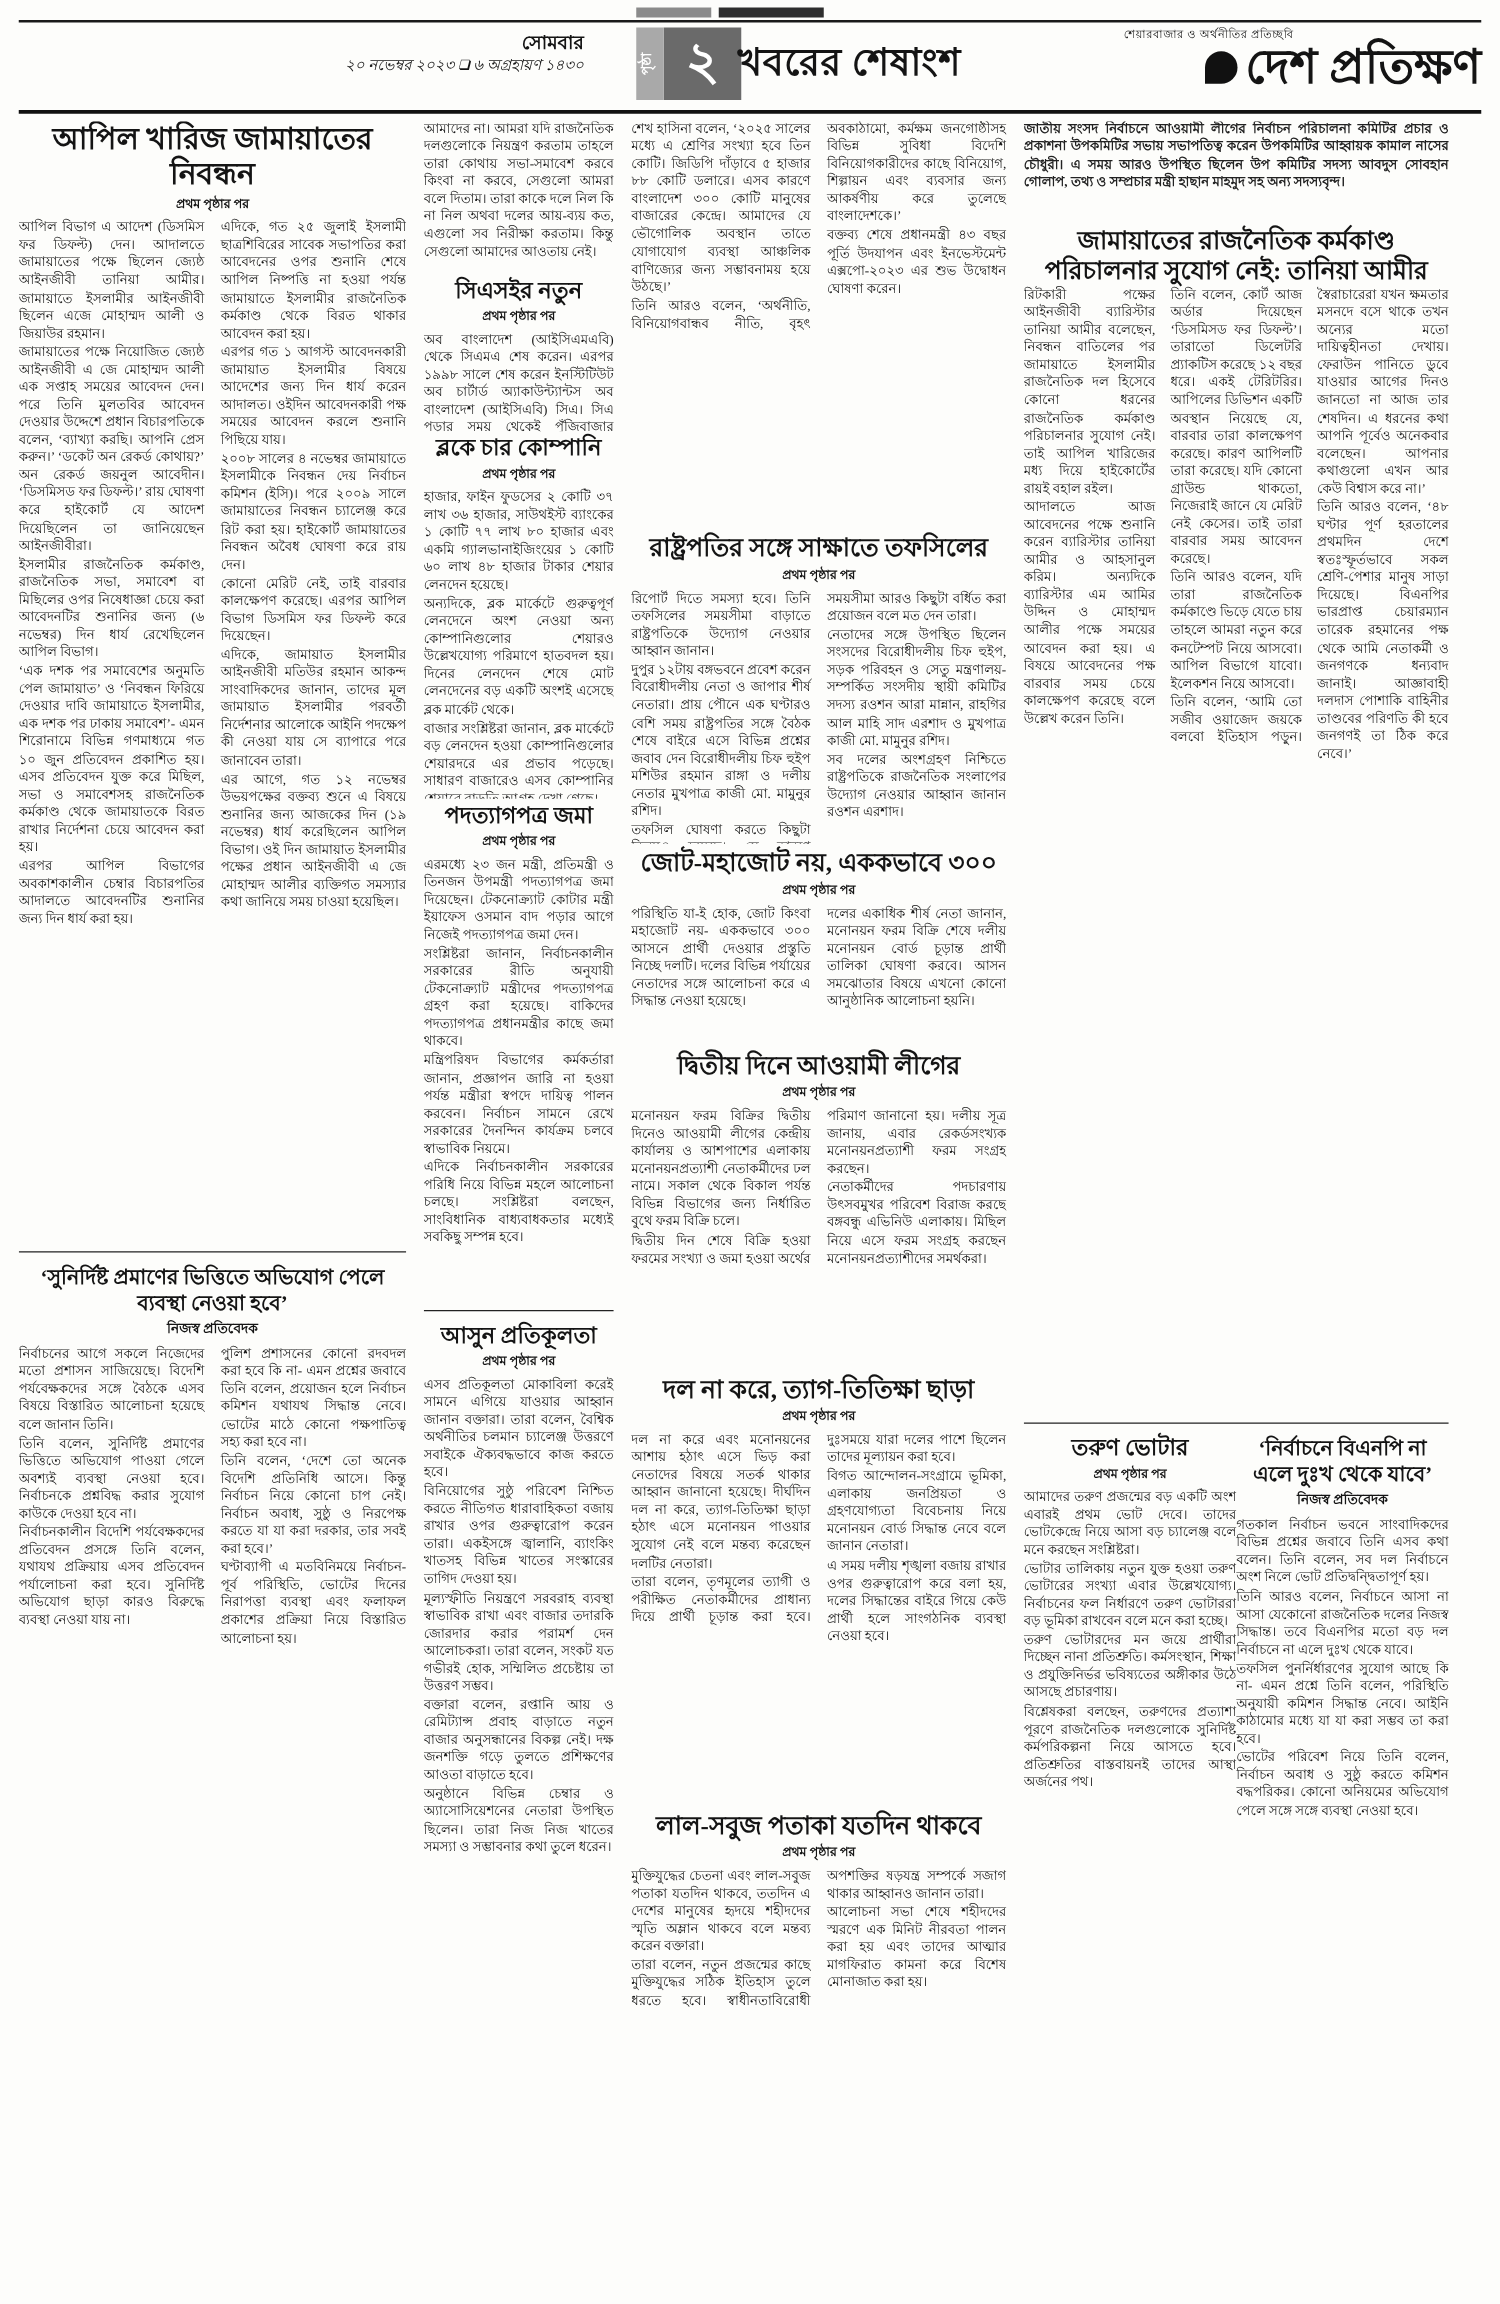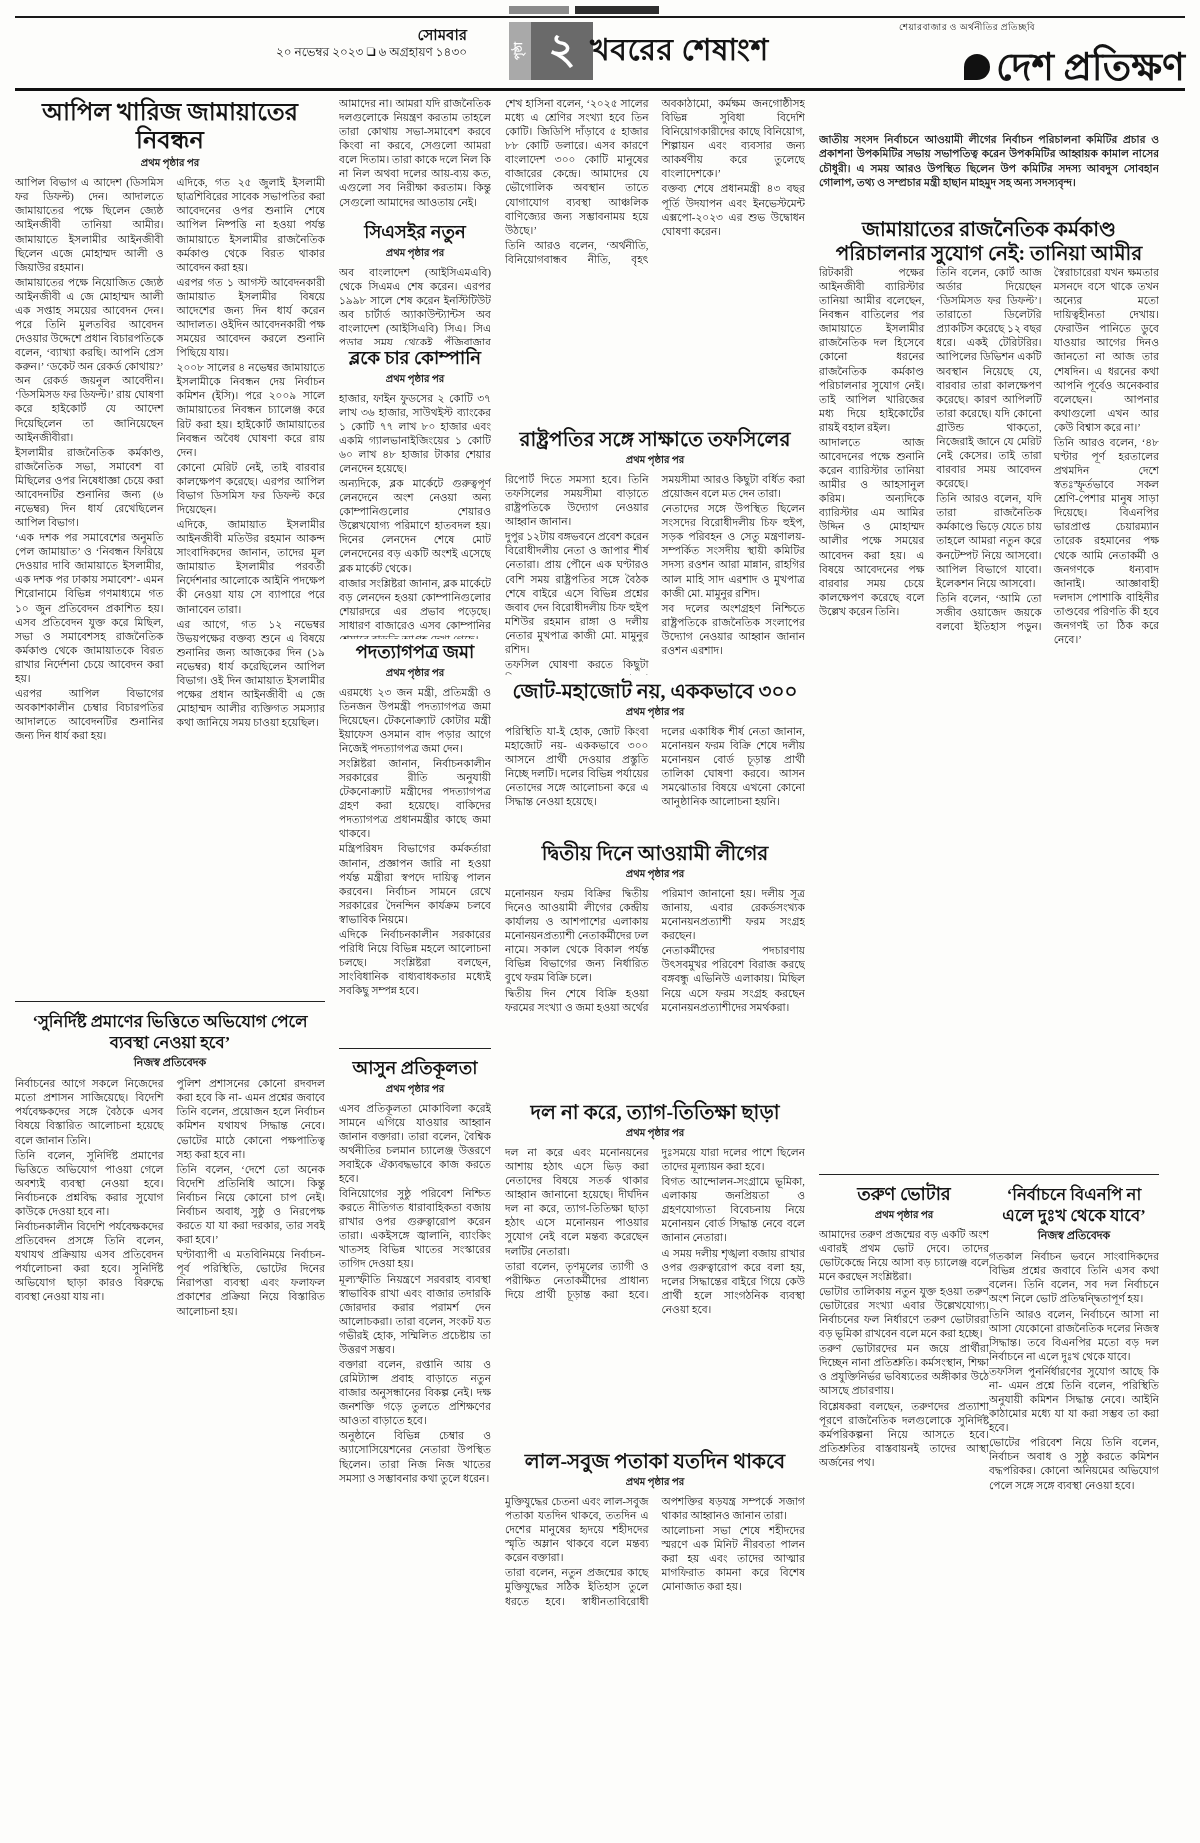--- a/index.html
+++ b/index.html
@@ -4,28 +4,28 @@
 <style>
   html,body{margin:0;padding:0;}
   body{background:#e8e8e4;font-family:"Liberation Serif","DejaVu Serif",serif;}
   .page{position:relative;width:1200px;height:1843px;margin:0 auto;background:#fdfdfb;color:#141414;overflow:hidden;}
   .inner{padding:0 15px;}
   
   .toprule{height:2px;background:#1a1a1a;margin-top:16px;}
   .masthead{position:relative;height:66px;margin-top:2px;}
   .mh-date{position:absolute;right:718px;top:6px;text-align:right;line-height:1.25;}
   .mh-day{font-weight:bold;font-size:15px;}
-  .mh-dateline{font-size:12px;}
+  .mh-dateline{font-size:12px;font-style:italic;}
   .pagebox{position:absolute;left:494px;top:2px;display:flex;height:58px;}
   .pagebox .pword{writing-mode:vertical-rl;transform:rotate(180deg);background:#a9a9a9;color:#fff;font-size:11px;width:22px;text-align:center;font-weight:bold;}
   .pagebox .pnum{background:#6a6a6a;color:#fff;font-size:42px;font-weight:bold;width:62px;display:flex;align-items:center;justify-content:center;font-family:"Liberation Sans","DejaVu Sans",sans-serif;}
   .mh-section{position:absolute;left:575px;top:6px;font-size:30px;font-weight:bold;letter-spacing:.5px;}
   .mh-brand{position:absolute;right:0;top:0;text-align:right;}
   .mh-tagline{font-size:9px;letter-spacing:.5px;margin-right:150px;}
-  .mh-paper{font-size:38px;font-weight:bold;line-height:1;display:flex;align-items:center;gap:6px;justify-content:flex-end;margin-top:13px;}
+  .mh-paper{font-size:38px;font-weight:bold;line-height:1;display:flex;align-items:center;gap:6px;justify-content:flex-end;}
   .logomark{width:26px;height:26px;background:#111;border-radius:50% 50% 50% 0;display:inline-block;}
   .bar-gray{position:absolute;left:494px;top:-14px;width:60px;height:8px;background:#8b8b8b;}
   .bar-dark{position:absolute;left:560px;top:-14px;width:84px;height:8px;background:#2e2e2e;}
   .headrule{height:3px;background:#111;margin-top:2px;}
   
   .grid{display:grid;grid-template-columns:310px 152px 300px 340px;column-gap:14px;margin-top:6px;height:1730px;overflow:hidden;}
   .region{overflow:hidden;}
   .story{overflow:hidden;padding-bottom:4px;}
   .rule{border:0;border-top:1.5px solid #222;margin:5px 0 6px;}
   .h-big{font-size:24px;font-weight:bold;text-align:center;line-height:1.15;margin:2px 0 1px;}
@@ -204,21 +204,21 @@
           <div class="kicker">প্রথম পৃষ্ঠার পর</div>
           <div class="body cols2 tall">
               <p>মুক্তিযুদ্ধের চেতনা এবং লাল-সবুজ পতাকা যতদিন থাকবে, ততদিন এ দেশের মানুষের হৃদয়ে শহীদদের স্মৃতি অম্লান থাকবে বলে মন্তব্য করেন বক্তারা।</p>
               <p>তারা বলেন, নতুন প্রজন্মের কাছে মুক্তিযুদ্ধের সঠিক ইতিহাস তুলে ধরতে হবে। স্বাধীনতাবিরোধী অপশক্তির ষড়যন্ত্র সম্পর্কে সজাগ থাকার আহ্বানও জানান তারা।</p>
               <p>আলোচনা সভা শেষে শহীদদের স্মরণে এক মিনিট নীরবতা পালন করা হয় এবং তাদের আত্মার মাগফিরাত কামনা করে বিশেষ মোনাজাত করা হয়।</p>
             </div>
         </article>
       </section>
 
       <section class="region">
-        <div class="caption" style="height:80px;overflow:hidden;margin-top:36px;">জাতীয় সংসদ নির্বাচনে আওয়ামী লীগের নির্বাচন পরিচালনা কমিটির প্রচার ও প্রকাশনা উপকমিটির সভায় সভাপতিত্ব করেন উপকমিটির আহ্বায়ক কামাল নাসের চৌধুরী। এ সময় আরও উপস্থিত ছিলেন উপ কমিটির সদস্য আবদুস সোবহান গোলাপ, তথ্য ও সম্প্রচার মন্ত্রী হাছান মাহমুদ সহ অন্য সদস্যবৃন্দ।</div>
+        <div class="caption" style="height:80px;overflow:hidden;">জাতীয় সংসদ নির্বাচনে আওয়ামী লীগের নির্বাচন পরিচালনা কমিটির প্রচার ও প্রকাশনা উপকমিটির সভায় সভাপতিত্ব করেন উপকমিটির আহ্বায়ক কামাল নাসের চৌধুরী। এ সময় আরও উপস্থিত ছিলেন উপ কমিটির সদস্য আবদুস সোবহান গোলাপ, তথ্য ও সম্প্রচার মন্ত্রী হাছান মাহমুদ সহ অন্য সদস্যবৃন্দ।</div>
         <article class="story" style="height:952px;">
           <h2 class="h-mid">জামায়াতের রাজনৈতিক কর্মকাণ্ড পরিচালনার সুযোগ নেই: তানিয়া আমীর</h2>
           <div class="body cols3 tall">
               <p>রিটকারী পক্ষের আইনজীবী ব্যারিস্টার তানিয়া আমীর বলেছেন, নিবন্ধন বাতিলের পর জামায়াতে ইসলামীর রাজনৈতিক দল হিসেবে কোনো ধরনের রাজনৈতিক কর্মকাণ্ড পরিচালনার সুযোগ নেই। তাই আপিল খারিজের মধ্য দিয়ে হাইকোর্টের রায়ই বহাল রইল।</p>
               <p>আদালতে আজ আবেদনের পক্ষে শুনানি করেন ব্যারিস্টার তানিয়া আমীর ও আহসানুল করিম। অন্যদিকে ব্যারিস্টার এম আমির উদ্দিন ও মোহাম্মদ আলীর পক্ষে সময়ের আবেদন করা হয়। এ বিষয়ে আবেদনের পক্ষ বারবার সময় চেয়ে কালক্ষেপণ করেছে বলে উল্লেখ করেন তিনি।</p>
               <p>তিনি বলেন, কোর্ট আজ অর্ডার দিয়েছেন ‘ডিসমিসড ফর ডিফল্ট’। তারাতো ডিলেটরি প্র্যাকটিস করেছে ১২ বছর ধরে। একই টেরিটরির। আপিলের ডিভিশন একটি অবস্থান নিয়েছে যে, বারবার তারা কালক্ষেপণ করেছে। কারণ আপিলটি তারা করেছে। যদি কোনো গ্রাউন্ড থাকতো, নিজেরাই জানে যে মেরিট নেই কেসের। তাই তারা বারবার সময় আবেদন করেছে।</p>
               <p>তিনি আরও বলেন, যদি তারা রাজনৈতিক কর্মকাণ্ডে ভিড়ে যেতে চায় তাহলে আমরা নতুন করে কনটেম্পট নিয়ে আসবো। আপিল বিভাগে যাবো। ইলেকশন নিয়ে আসবো।</p>
               <p>তিনি বলেন, ‘আমি তো সজীব ওয়াজেদ জয়কে বলবো ইতিহাস পড়ুন। স্বৈরাচারেরা যখন ক্ষমতার মসনদে বসে থাকে তখন অন্যের মতো দায়িত্বহীনতা দেখায়। ফেরাউন পানিতে ডুবে যাওয়ার আগের দিনও জানতো না আজ তার শেষদিন। এ ধরনের কথা আপনি পূর্বেও অনেকবার বলেছেন। আপনার কথাগুলো এখন আর কেউ বিশ্বাস করে না।’</p>
               <p>তিনি আরও বলেন, ‘৪৮ ঘণ্টার পূর্ণ হরতালের প্রথমদিন দেশে স্বতঃস্ফূর্তভাবে সকল শ্রেণি-পেশার মানুষ সাড়া দিয়েছে। বিএনপির ভারপ্রাপ্ত চেয়ারম্যান তারেক রহমানের পক্ষ থেকে আমি নেতাকর্মী ও জনগণকে ধন্যবাদ জানাই। আজ্ঞাবাহী দলদাস পোশাকি বাহিনীর তাণ্ডবের পরিণতি কী হবে জনগণই তা ঠিক করে নেবে।’</p>
             </div>

